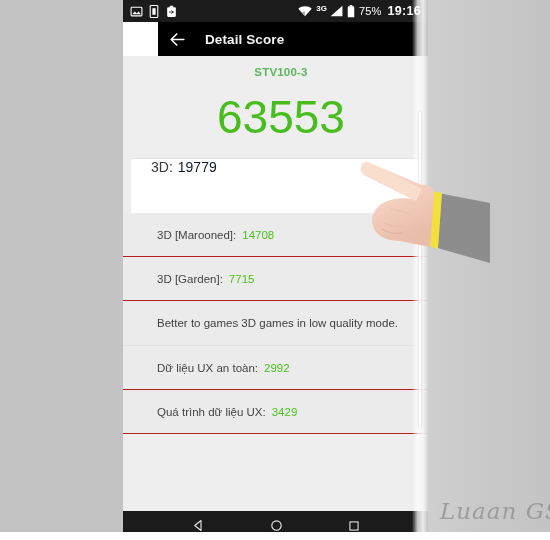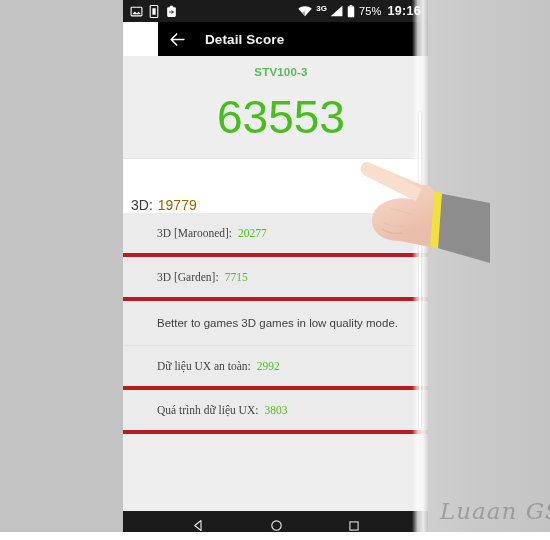--- a/index.html
+++ b/index.html
@@ -159,47 +159,47 @@
     font-size: 46px;
     line-height: 1.0;
     margin-top: 16px;
     letter-spacing: 0px;
   }
 
   .section-header {
     background: #ffffff;
     height: 55px;
     display: flex;
-    align-items: flex-end;
-    padding: 0 8px;
+    align-items: flex-start;
+    padding: 0 20px;
     box-sizing: border-box;
     border-top: 1px solid #e3e3e3;
+    margin-left: 8px;
   }
   .sh-label {
     color: #3a3a3a;
     font-size: 14px;
   }
   .sh-value {
-    color: #a16207;
+    color: #0f172a;
     font-size: 14px;
     margin-left: 5px;
   }
   .sh-chevron {
     margin-left: auto;
   }
 
   .sub-row {
     background: #ebebeb;
     height: 44px;
     display: flex;
     align-items: center;
     padding: 0 14px 0 34px;
     box-sizing: border-box;
-    border-bottom: 4px solid #b91c1c;
-    font-family: Liberation Serif, serif;
+    border-bottom: 1px solid #b91c1c;
   }
   .sr-label {
     color: #444444;
     font-size: 11.5px;
   }
   .sr-value {
     color: #4cc31c;
     font-size: 11.5px;
     margin-left: 6px;
   }
@@ -334,37 +334,37 @@
         <div class="hero-device">STV100-3</div>
         <div class="hero-score">63553</div>
       </div>
 
       <div class="section-header">
         <span class="sh-label">3D:</span>
         <span class="sh-value">19779</span>
       </div>
       <div class="sub-row">
         <span class="sr-label">3D [Marooned]:</span>
-        <span class="sr-value">20277</span>
+        <span class="sr-value">14708</span>
       </div>
       <div class="sub-row">
         <span class="sr-label">3D [Garden]:</span>
         <span class="sr-value">7715</span>
       </div>
       <div class="sub-row-note">
         <span class="sr-note">Better to games 3D games in low quality mode.</span>
       </div>
 
       <div class="sub-row">
         <span class="sr-label">Dữ liệu UX an toàn:</span>
         <span class="sr-value">2992</span>
       </div>
       <div class="sub-row">
         <span class="sr-label">Quá trình dữ liệu UX:</span>
-        <span class="sr-value">3803</span>
+        <span class="sr-value">3429</span>
       </div>
 
     </div>
 
     <div class="navbar">
       <span class="sb-icon">
         <svg width="15" height="15" viewBox="0 0 24 24">
           <path d="M16 4L6 12l10 8z" fill="none" stroke="#e8e8e8" stroke-width="1.8" stroke-linejoin="round"></path>
         </svg>
       </span>

